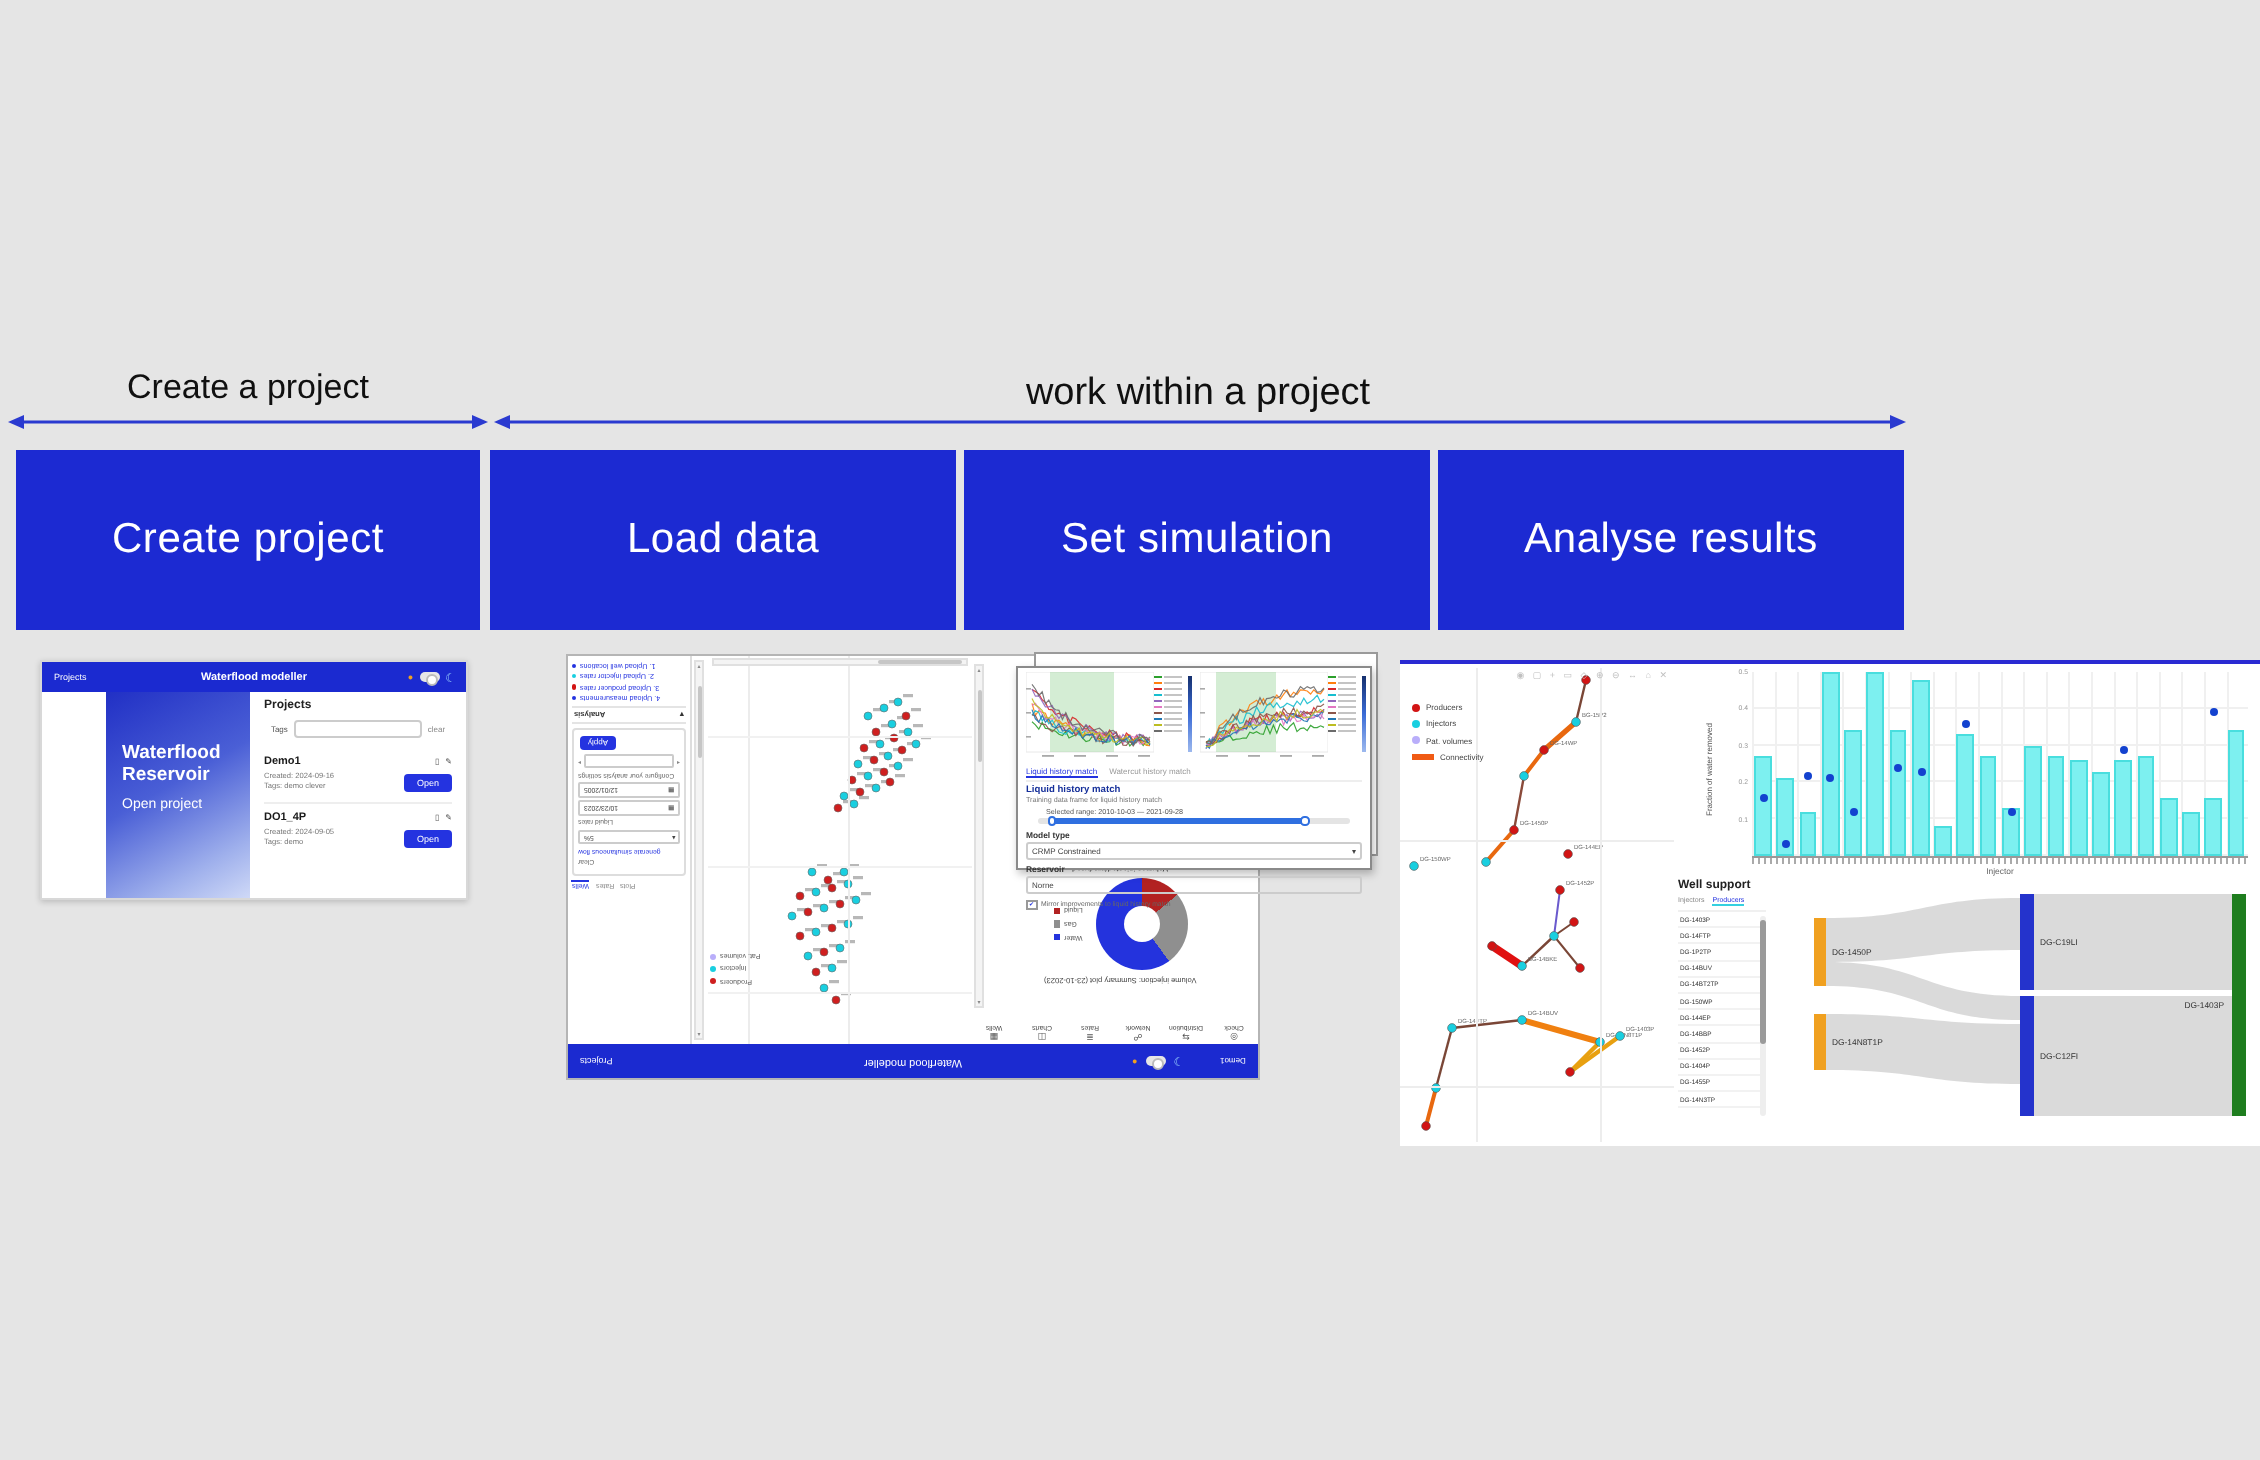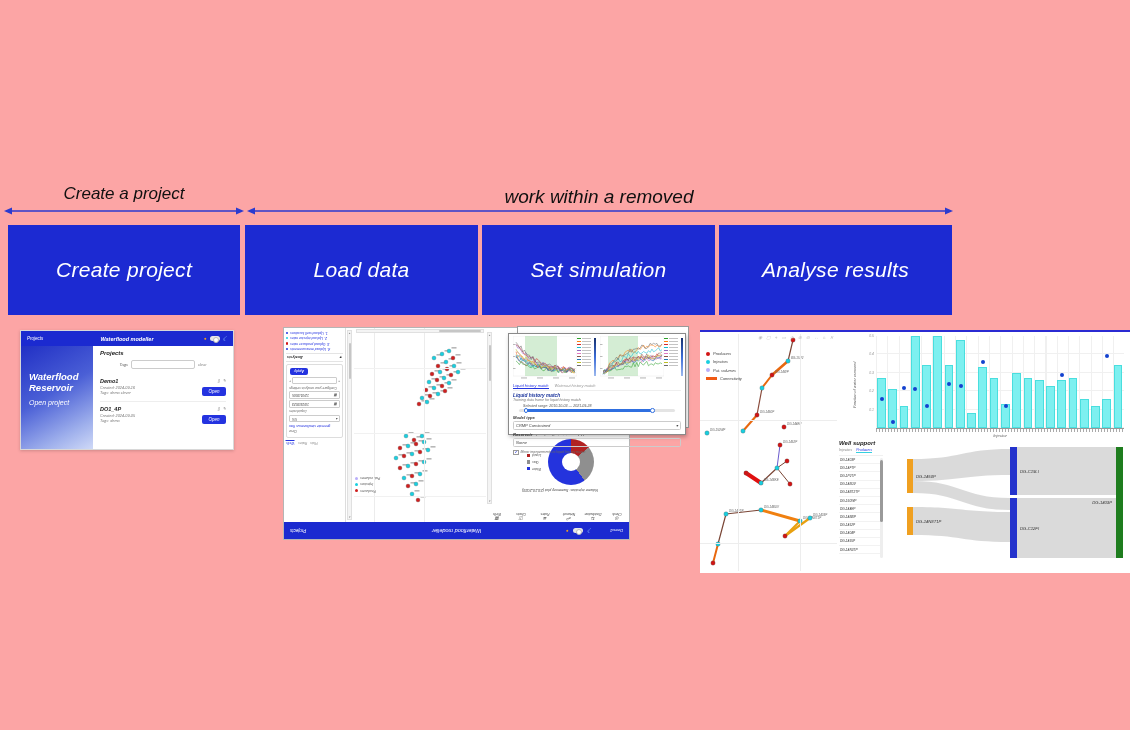--- a/index.html
+++ b/index.html
@@ -1,38 +1,38 @@
 <!DOCTYPE html>
 <html><head>
 <meta charset="utf-8">
 <style>
   html,body{margin:0;padding:0;background:#fff;}
-  .canvas{position:relative;width:1130px;height:730px;background:#fca5a5;overflow:hidden;
-          font-family:"Liberation Sans",sans-serif;color:#111;font-style:italic;}
+  .canvas{position:relative;width:1130px;height:730px;background:#e5e5e5;overflow:hidden;
+          font-family:"Liberation Sans",sans-serif;color:#111;}
   .flip{display:inline-block;transform:rotate(180deg);}
 
   
   .phase1{position:absolute;left:8px;top:184px;width:232px;text-align:center;font-size:17px;color:#101010;}
   .phase2{position:absolute;left:245px;top:186px;width:708px;text-align:center;font-size:19px;color:#101010;}
   .arrows{position:absolute;left:0;top:202px;width:960px;height:18px;}
   .step{position:absolute;top:225px;height:90px;background:#1c2ad2;color:#fff;display:flex;
         align-items:center;justify-content:center;font-size:21px;letter-spacing:.3px;}
 
   
   .shot1{position:absolute;left:20px;top:330px;width:212px;height:118px;background:#fff;
          border:1px solid #d8d8d8;box-shadow:0 1px 3px rgba(0,0,0,.18);font-size:4px;}
   .s1-header{height:15px;background:#1b2ad0;color:#fff;display:flex;align-items:center;position:relative;}
   .s1-nav{margin-left:6px;font-size:4.5px;}
   .s1-title{position:absolute;left:0;right:0;text-align:center;font-size:5.5px;font-weight:bold;}
   .s1-icons{margin-left:auto;margin-right:5px;display:flex;align-items:center;gap:3px;z-index:1;}
   .sun{color:#f0a020;font-size:4.5px;}
   .moon{color:#9fd8ff;font-size:6px;}
   .toggle{width:10px;height:5px;background:#e6e6e6;border-radius:3px;position:relative;}
   .toggle::after{content:"";position:absolute;right:.5px;top:.5px;width:4px;height:4px;border-radius:50%;background:#fff;border:.5px solid #bbb;}
-  .s1-body{display:flex;height:103px;}
+  .s1-body{display:flex;height:103px;padding-left:32px;}
   .s1-side{width:72px;background:linear-gradient(150deg,#2130c5 0%,#4a5fd6 45%,#9fb0ec 80%,#cfd9f7 100%);
            color:#fff;padding:26px 0 0 8px;box-sizing:border-box;}
   .s1-side-title{font-size:9.5px;font-weight:bold;line-height:1.15;}
   .s1-side-sub{font-size:7px;margin-top:5px;}
   .s1-main{flex:1;padding:4px 7px;box-sizing:border-box;}
   .s1-h{font-size:6px;font-weight:bold;color:#222;}
   .s1-tagrow{display:flex;align-items:center;gap:3px;justify-content:center;margin-top:4px;}
   .s1-taglabel{font-size:4px;color:#555;}
   .s1-taginput{width:62px;height:7px;border:1px solid #ccc;border-radius:2px;background:#fff;}
   .s1-clear{font-size:4px;color:#888;}
@@ -153,21 +153,21 @@
   .ws-sb{position:absolute;right:0;top:2px;bottom:2px;width:3px;background:#eee;border-radius:2px;}
   .ws-sb::after{content:"";position:absolute;left:0;right:0;top:2px;height:62px;background:#9a9a9a;border-radius:2px;}
   .sankey{position:absolute;left:205px;top:112px;}
 </style>
 </head>
 <body>
 
 <div class="canvas">
 
   <div class="phase1">Create a project</div>
-  <div class="phase2">work within a removed</div>
+  <div class="phase2">work within a project</div>
   <svg class="arrows" viewBox="0 0 960 18">
     <line x1="10" y1="9" x2="238" y2="9" stroke="#2a3ad0" stroke-width="1.6"></line>
     <polygon points="4,9 12,5.5 12,12.5" fill="#2a3ad0"></polygon>
     <polygon points="244,9 236,5.5 236,12.5" fill="#2a3ad0"></polygon>
     <line x1="253" y1="9" x2="947" y2="9" stroke="#2a3ad0" stroke-width="1.6"></line>
     <polygon points="247,9 255,5.5 255,12.5" fill="#2a3ad0"></polygon>
     <polygon points="953,9 945,5.5 945,12.5" fill="#2a3ad0"></polygon>
   </svg>
 
   <div class="step" style="left:245px;width:233px;">Load data</div>

